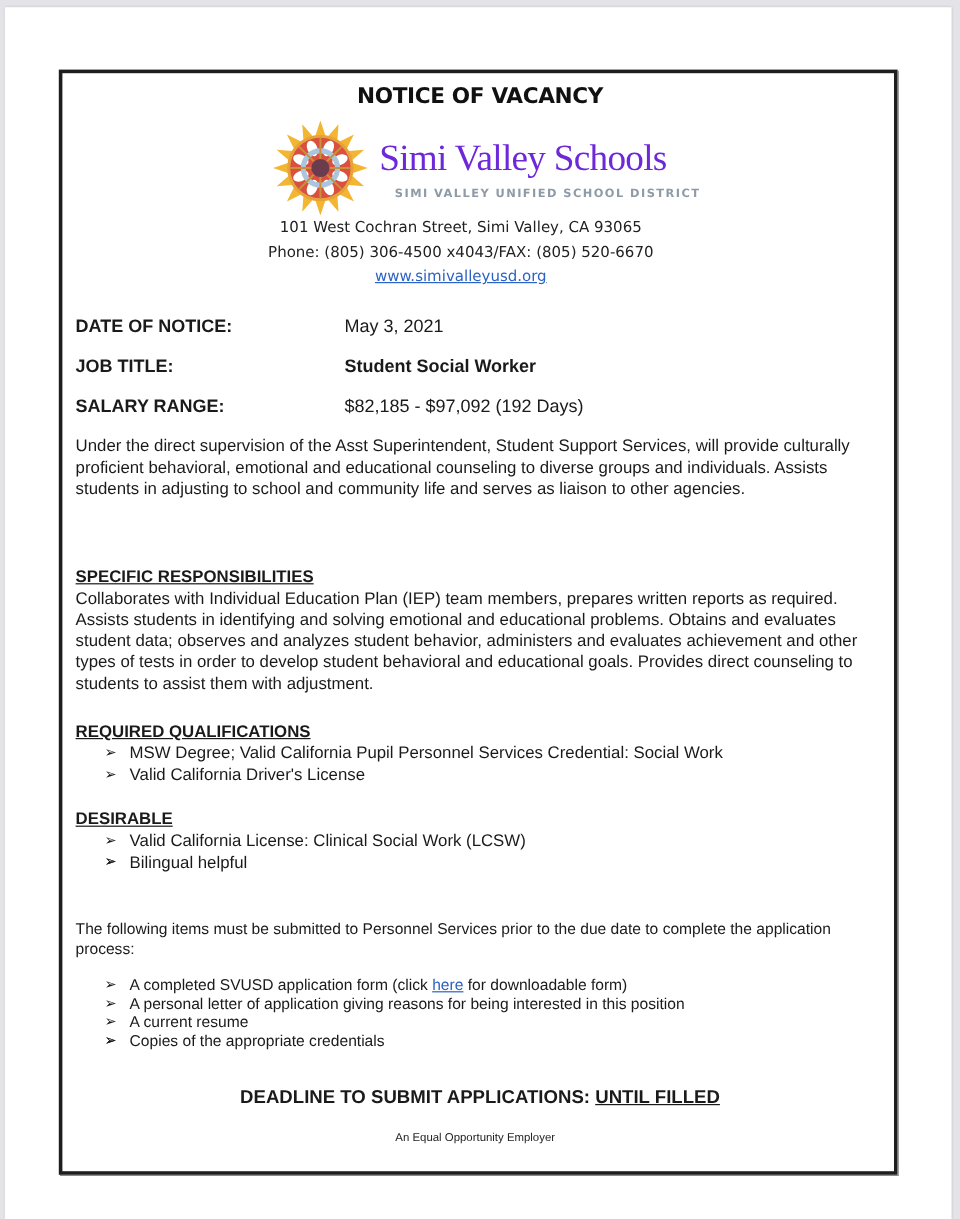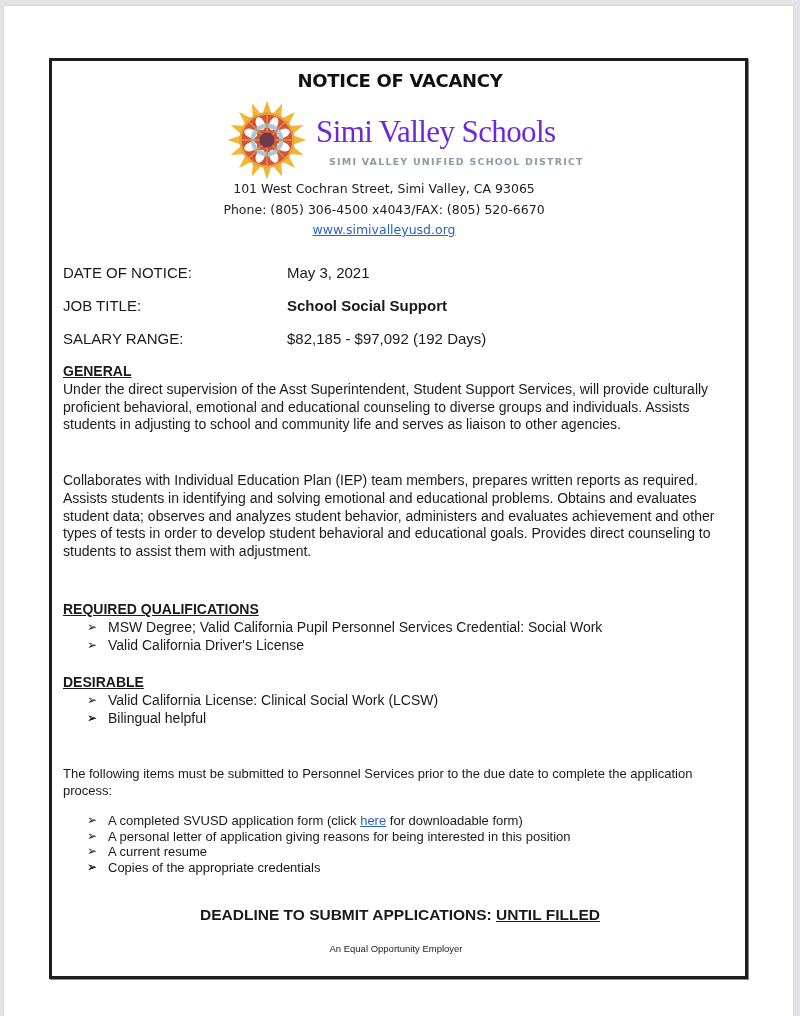--- a/index.html
+++ b/index.html
@@ -25,21 +25,21 @@
     left: 316px; top: 114px; font-family: "Liberation Serif", serif; font-size: 31px; color: #6d28d9; letter-spacing: -0.6px;
   }
   .logo-sub {
     left: 329px; top: 156px; font-family: "DejaVu Sans", sans-serif; font-weight: bold; font-size: 9.5px;
     color: #8e9aa6; letter-spacing: 1.2px;
   }
   .addr { left: 12px; width: 744px; text-align: center; font-family: "DejaVu Sans", sans-serif; font-size: 12.5px; color: #222; }
   .addr1 { top: 181px; }
   .addr2 { top: 202px; }
   .addr3 { top: 222px; color: #2b63c4; text-decoration: underline; }
-  .field-label { left: 63px; font-weight: normal; font-size: 15px; }
+  .field-label { left: 63px; font-weight: bold; font-size: 15px; }
   .field-value { left: 287px; font-size: 15px; }
   .bold { font-weight: bold; }
   .section { left: 63px; width: 675px; font-size: 14px; line-height: 17.8px; }
   .section-head { font-weight: bold; text-decoration: underline; display: block; }
   .bullets { list-style: none; margin: 0; padding: 0 0 0 24px; }
   .bullets li { position: relative; padding-left: 21px; }
   .bullets li .arrow { position: absolute; left: 0; top: 0; font-size: 12px; }
   .small-list { font-size: 13px; line-height: 15.6px; }
   .link { color: #2b63c4; text-decoration: underline; cursor: pointer; }
   .deadline { left: 0; width: 800px; text-align: center; top: 906px; font-weight: bold; font-size: 15.5px; }
@@ -102,30 +102,30 @@
 <div class="abs logo-name">Simi Valley Schools</div>
 <div class="abs logo-sub">SIMI VALLEY UNIFIED SCHOOL DISTRICT</div>
 
 <div class="abs addr addr1">101 West Cochran Street, Simi Valley, CA 93065</div>
 <div class="abs addr addr2">Phone: (805) 306-4500 x4043/FAX: (805) 520-6670</div>
 <div class="abs addr addr3">www.simivalleyusd.org</div>
 
 <div class="abs field-label" style="top:264px">DATE OF NOTICE:</div>
 <div class="abs field-value" style="top:264px">May 3, 2021</div>
 <div class="abs field-label" style="top:297px">JOB TITLE:</div>
-<div class="abs field-value bold" style="top:297px">School Social Support</div>
+<div class="abs field-value bold" style="top:297px">Student Social Worker</div>
 <div class="abs field-label" style="top:330px">SALARY RANGE:</div>
 <div class="abs field-value" style="top:330px">$82,185 - $97,092 (192 Days)</div>
 
 <div class="abs section" style="top:363px">
-  <span class="section-head">GENERAL</span>
   <div>Under the direct supervision of the Asst Superintendent, Student Support Services, will provide culturally proficient behavioral, emotional and educational counseling to diverse groups and individuals. Assists students in adjusting to school and community life and serves as liaison to other agencies.</div>
 </div>
 
 <div class="abs section" style="top:472px">
+  <span class="section-head">SPECIFIC RESPONSIBILITIES</span>
   <div>Collaborates with Individual Education Plan (IEP) team members, prepares written reports as required. Assists students in identifying and solving emotional and educational problems. Obtains and evaluates student data; observes and analyzes student behavior, administers and evaluates achievement and other types of tests in order to develop student behavioral and educational goals. Provides direct counseling to students to assist them with adjustment.</div>
 </div>
 
 <div class="abs section" style="top:601px">
   <span class="section-head">REQUIRED QUALIFICATIONS</span>
   <ul class="bullets">
     <li><span class="arrow">➢</span><span>MSW Degree; Valid California Pupil Personnel Services Credential: Social Work</span></li>
     <li><span class="arrow">➢</span><span>Valid California Driver's License</span></li>
   </ul>
 </div>

